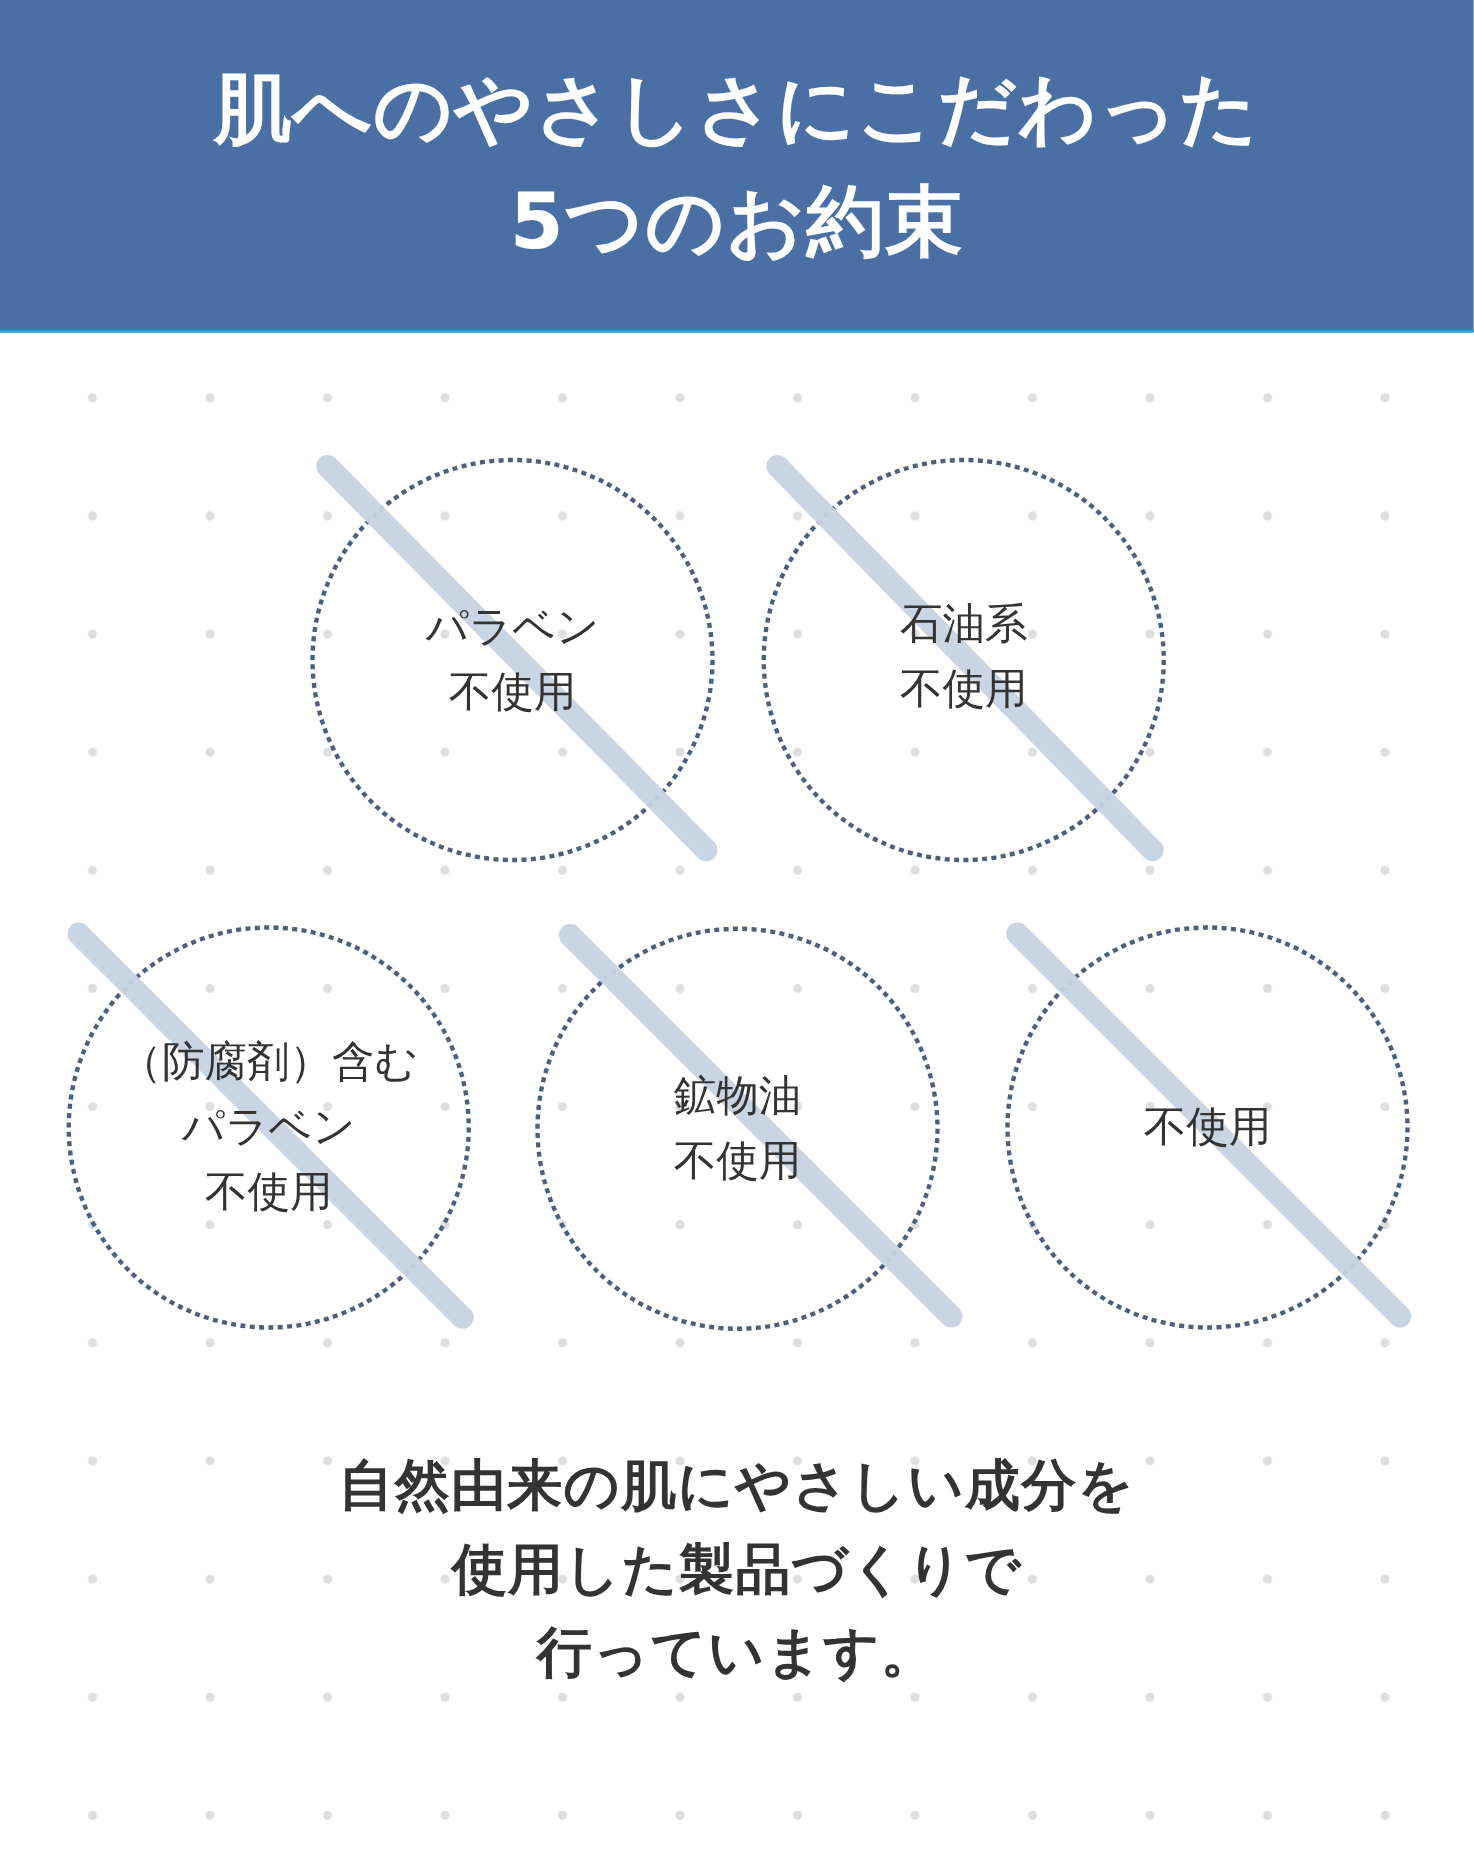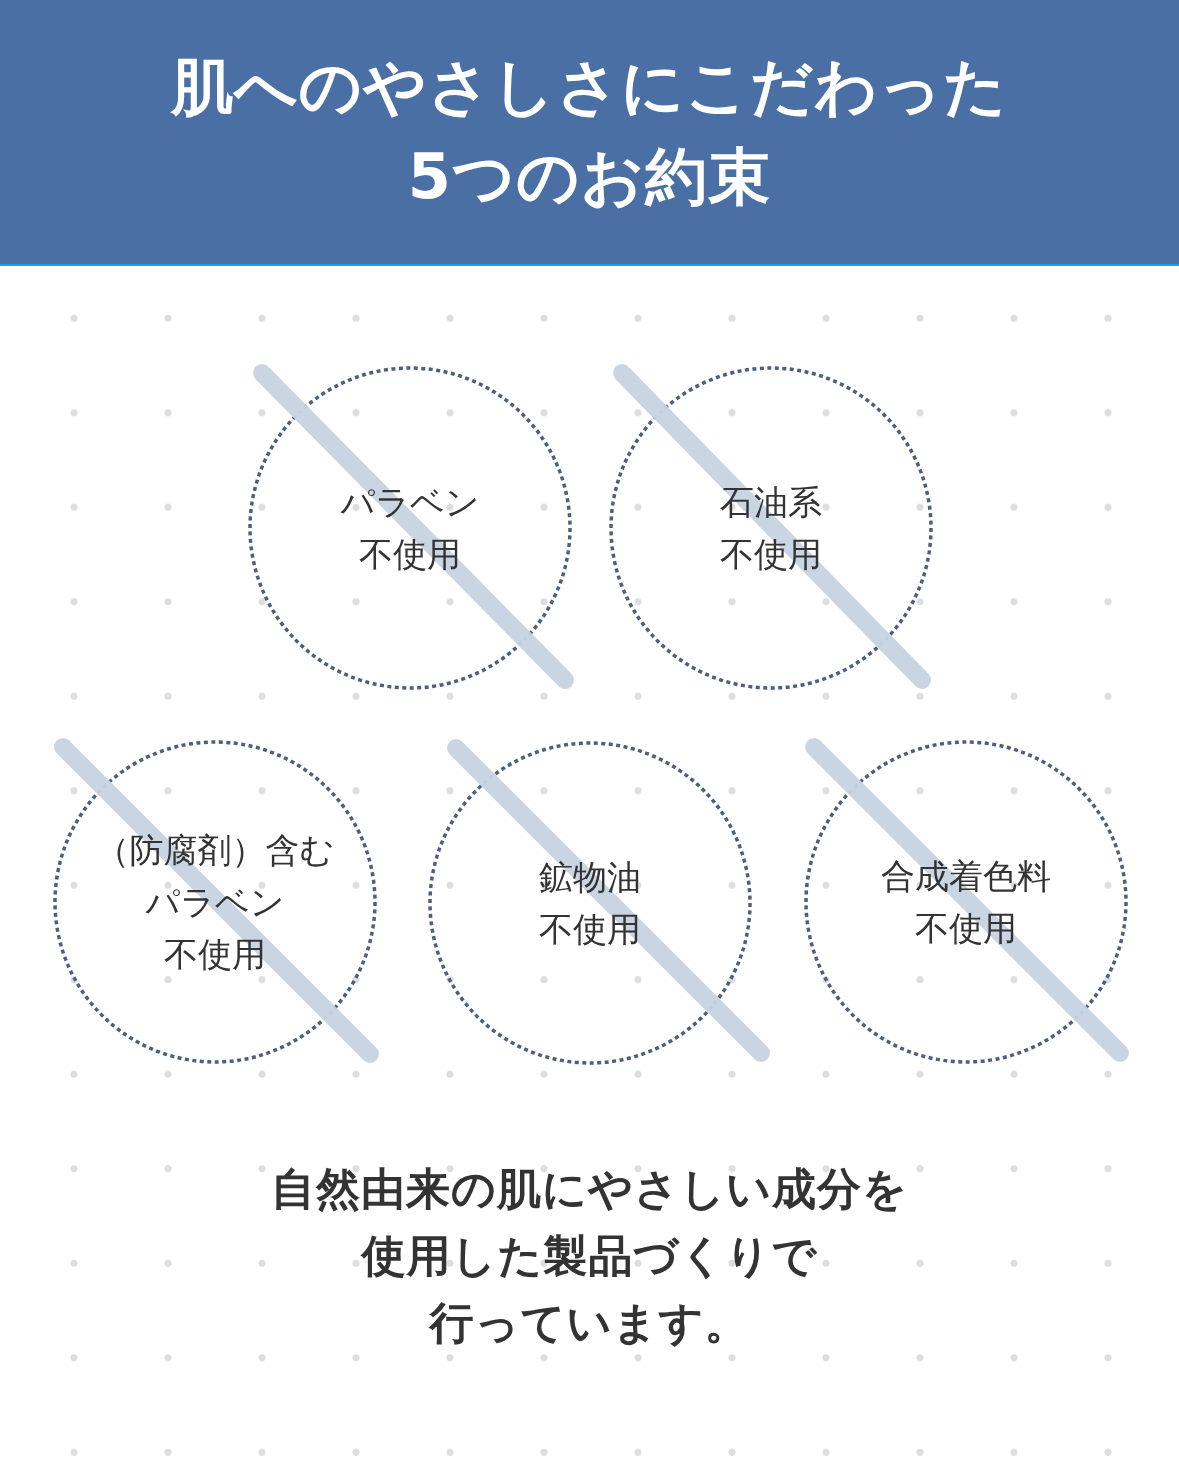--- a/index.html
+++ b/index.html
@@ -59,21 +59,21 @@
   <svg width="324" height="324">
     <circle cx="162" cy="162" r="160" fill="none" stroke="#4d5f7d" stroke-width="3.5" stroke-dasharray="4 3.5"></circle>
     <line x1="14" y1="7" x2="317" y2="314" stroke="#c8d3e3" stroke-width="18" stroke-linecap="round" opacity="0.95"></line>
   </svg>
   <div class="badge-text">
     <span class="badge-line">パラベン</span>
     <span class="badge-line">不使用</span>
   </div>
 </div>
 
-<div class="badge" style="left:609px; top:366px;">
+<div class="badge" style="left:609px; top:366px;font-family:Liberation Mono, monospace;">
   <svg width="324" height="324">
     <circle cx="162" cy="162" r="160" fill="none" stroke="#4d5f7d" stroke-width="3.5" stroke-dasharray="4 3.5"></circle>
     <line x1="13" y1="7" x2="313" y2="314" stroke="#c8d3e3" stroke-width="18" stroke-linecap="round" opacity="0.95"></line>
   </svg>
   <div class="badge-text">
     <span class="badge-line">石油系</span>
     <span class="badge-line">不使用</span>
   </div>
 </div>
 
@@ -99,21 +99,20 @@
     <span class="badge-line">不使用</span>
   </div>
 </div>
 
 <div class="badge" style="left:804px; top:740px;">
   <svg width="324" height="324">
     <circle cx="162" cy="162" r="160" fill="none" stroke="#4d5f7d" stroke-width="3.5" stroke-dasharray="4 3.5"></circle>
     <line x1="10" y1="7" x2="316" y2="313" stroke="#c8d3e3" stroke-width="18" stroke-linecap="round" opacity="0.95"></line>
   </svg>
   <div class="badge-text">
-    <span class="badge-line">合成着色料</span>
     <span class="badge-line">不使用</span>
   </div>
 </div>
 
 <div class="footer-text">
   <div class="footer-line">自然由来の肌にやさしい成分を</div>
   <div class="footer-line">使用した製品づくりで</div>
   <div class="footer-line">行っています。</div>
 </div>
 

